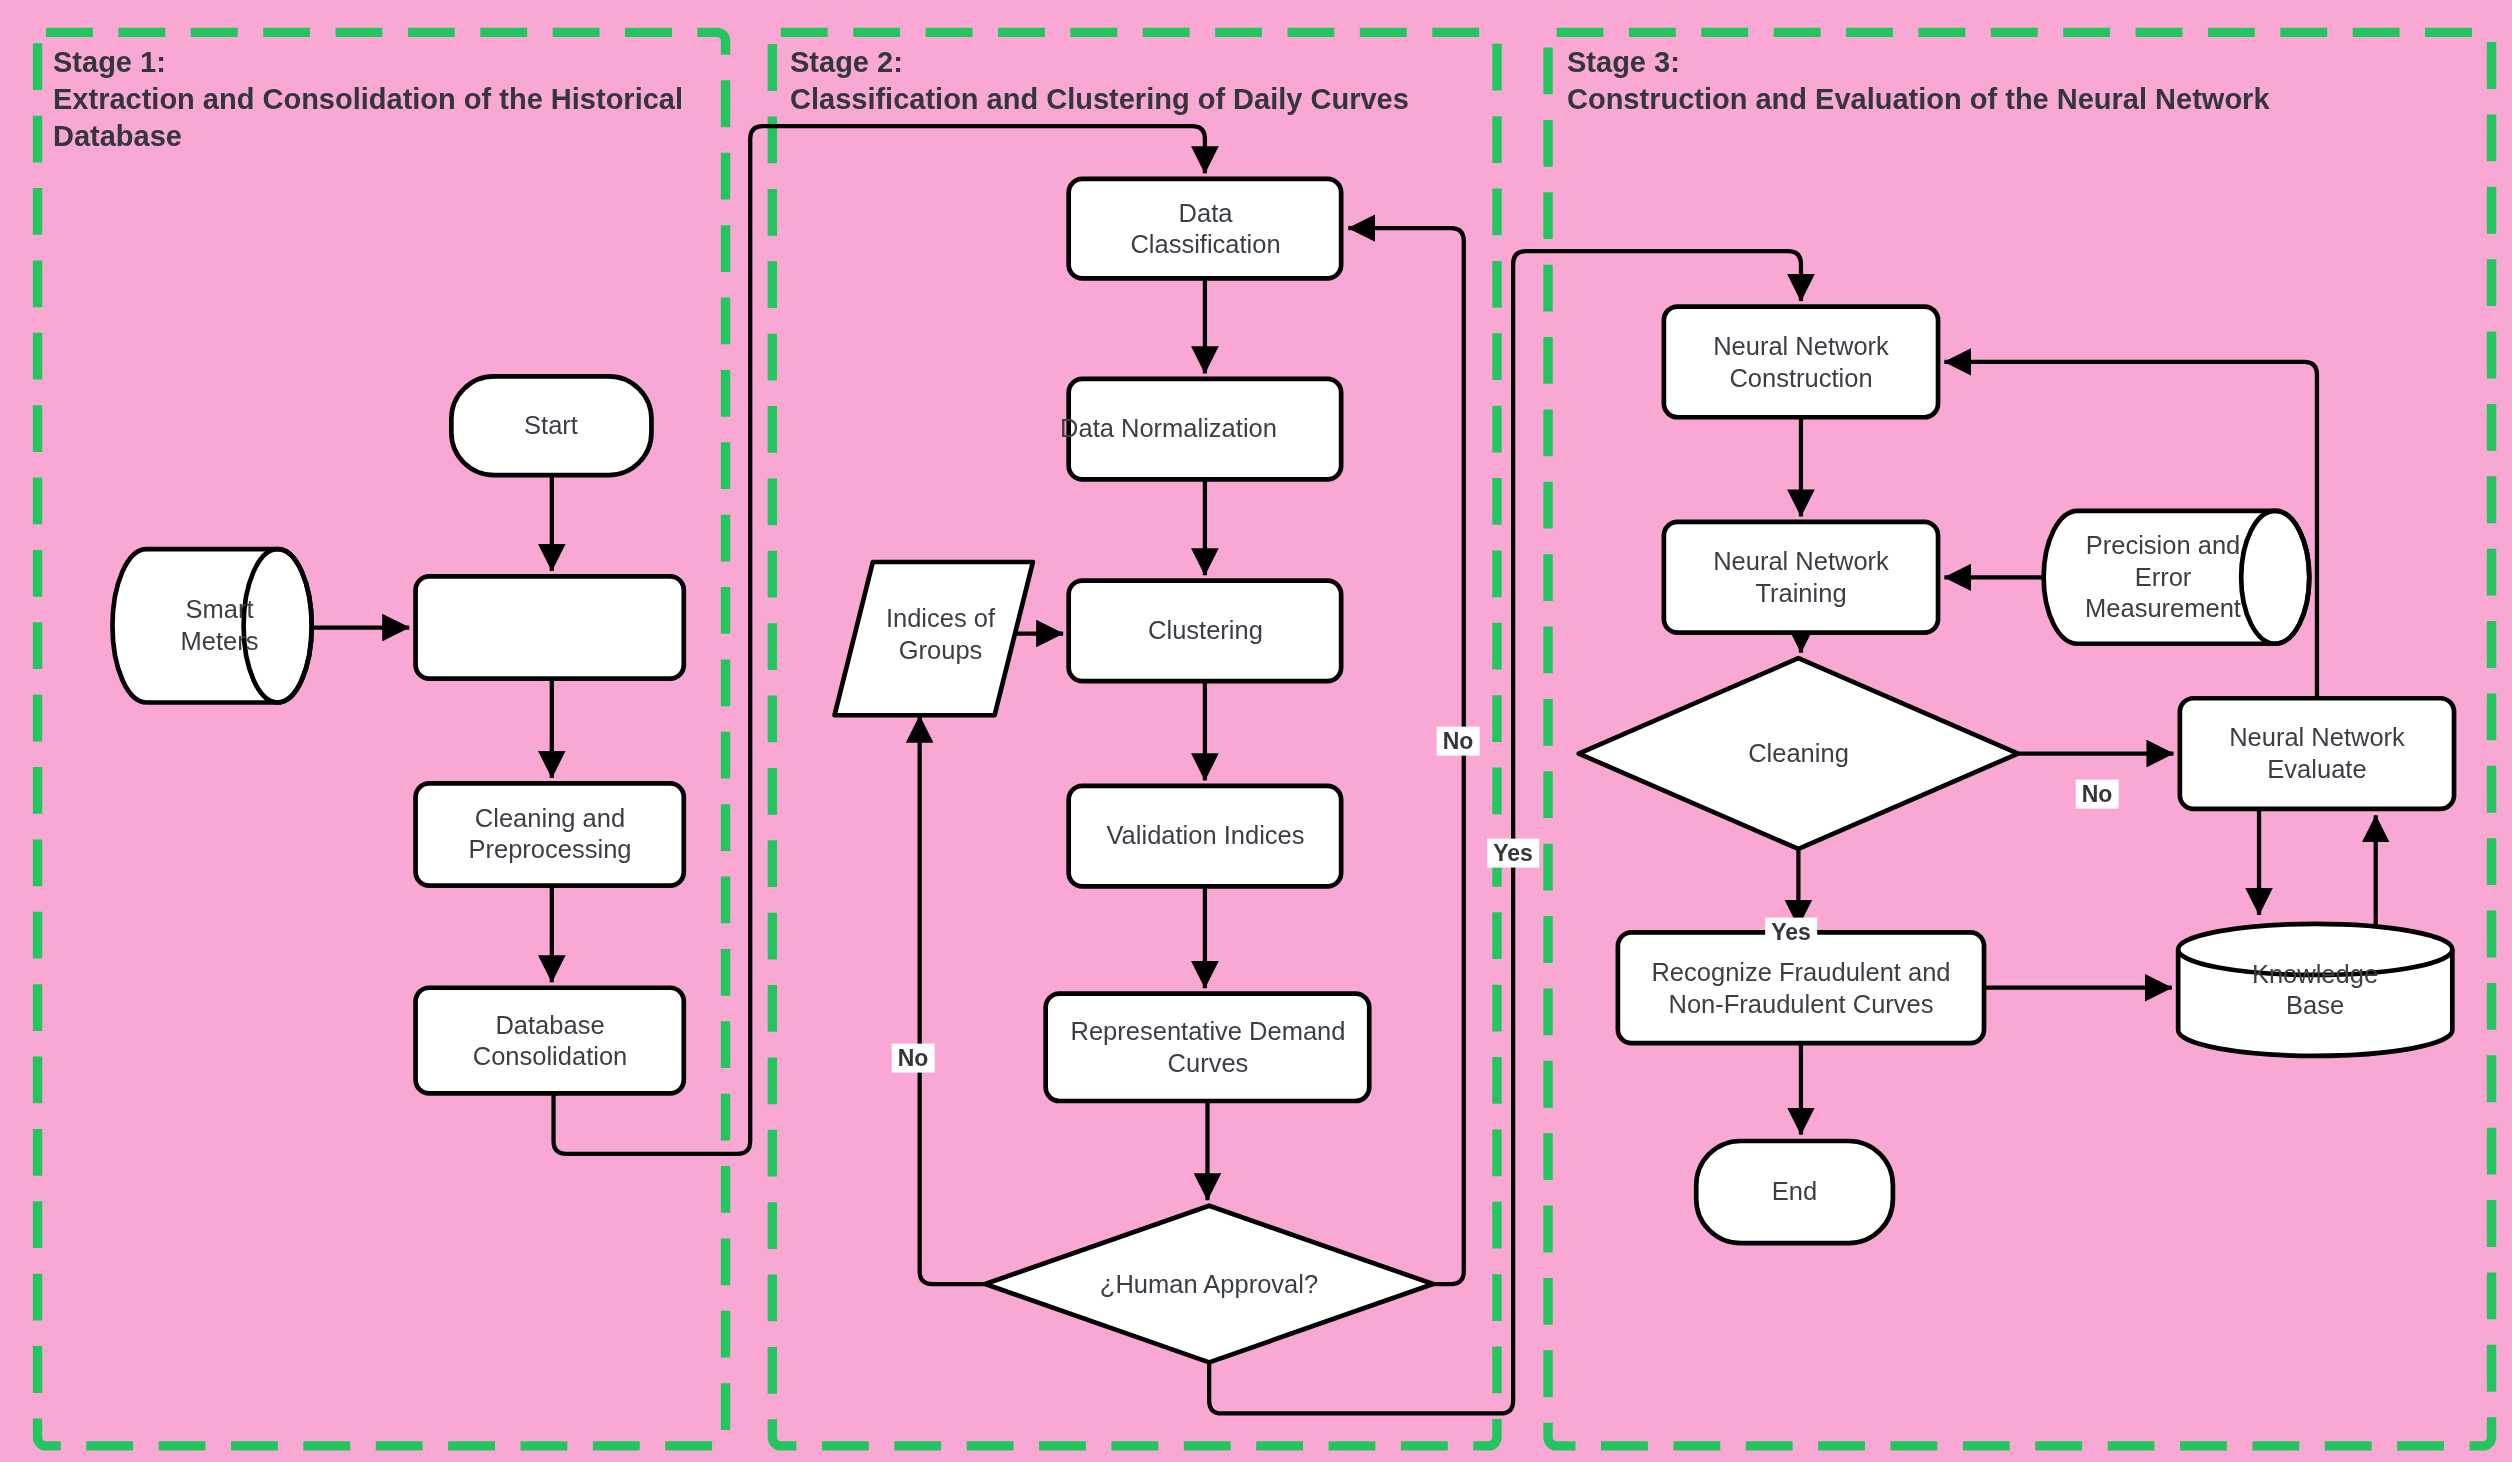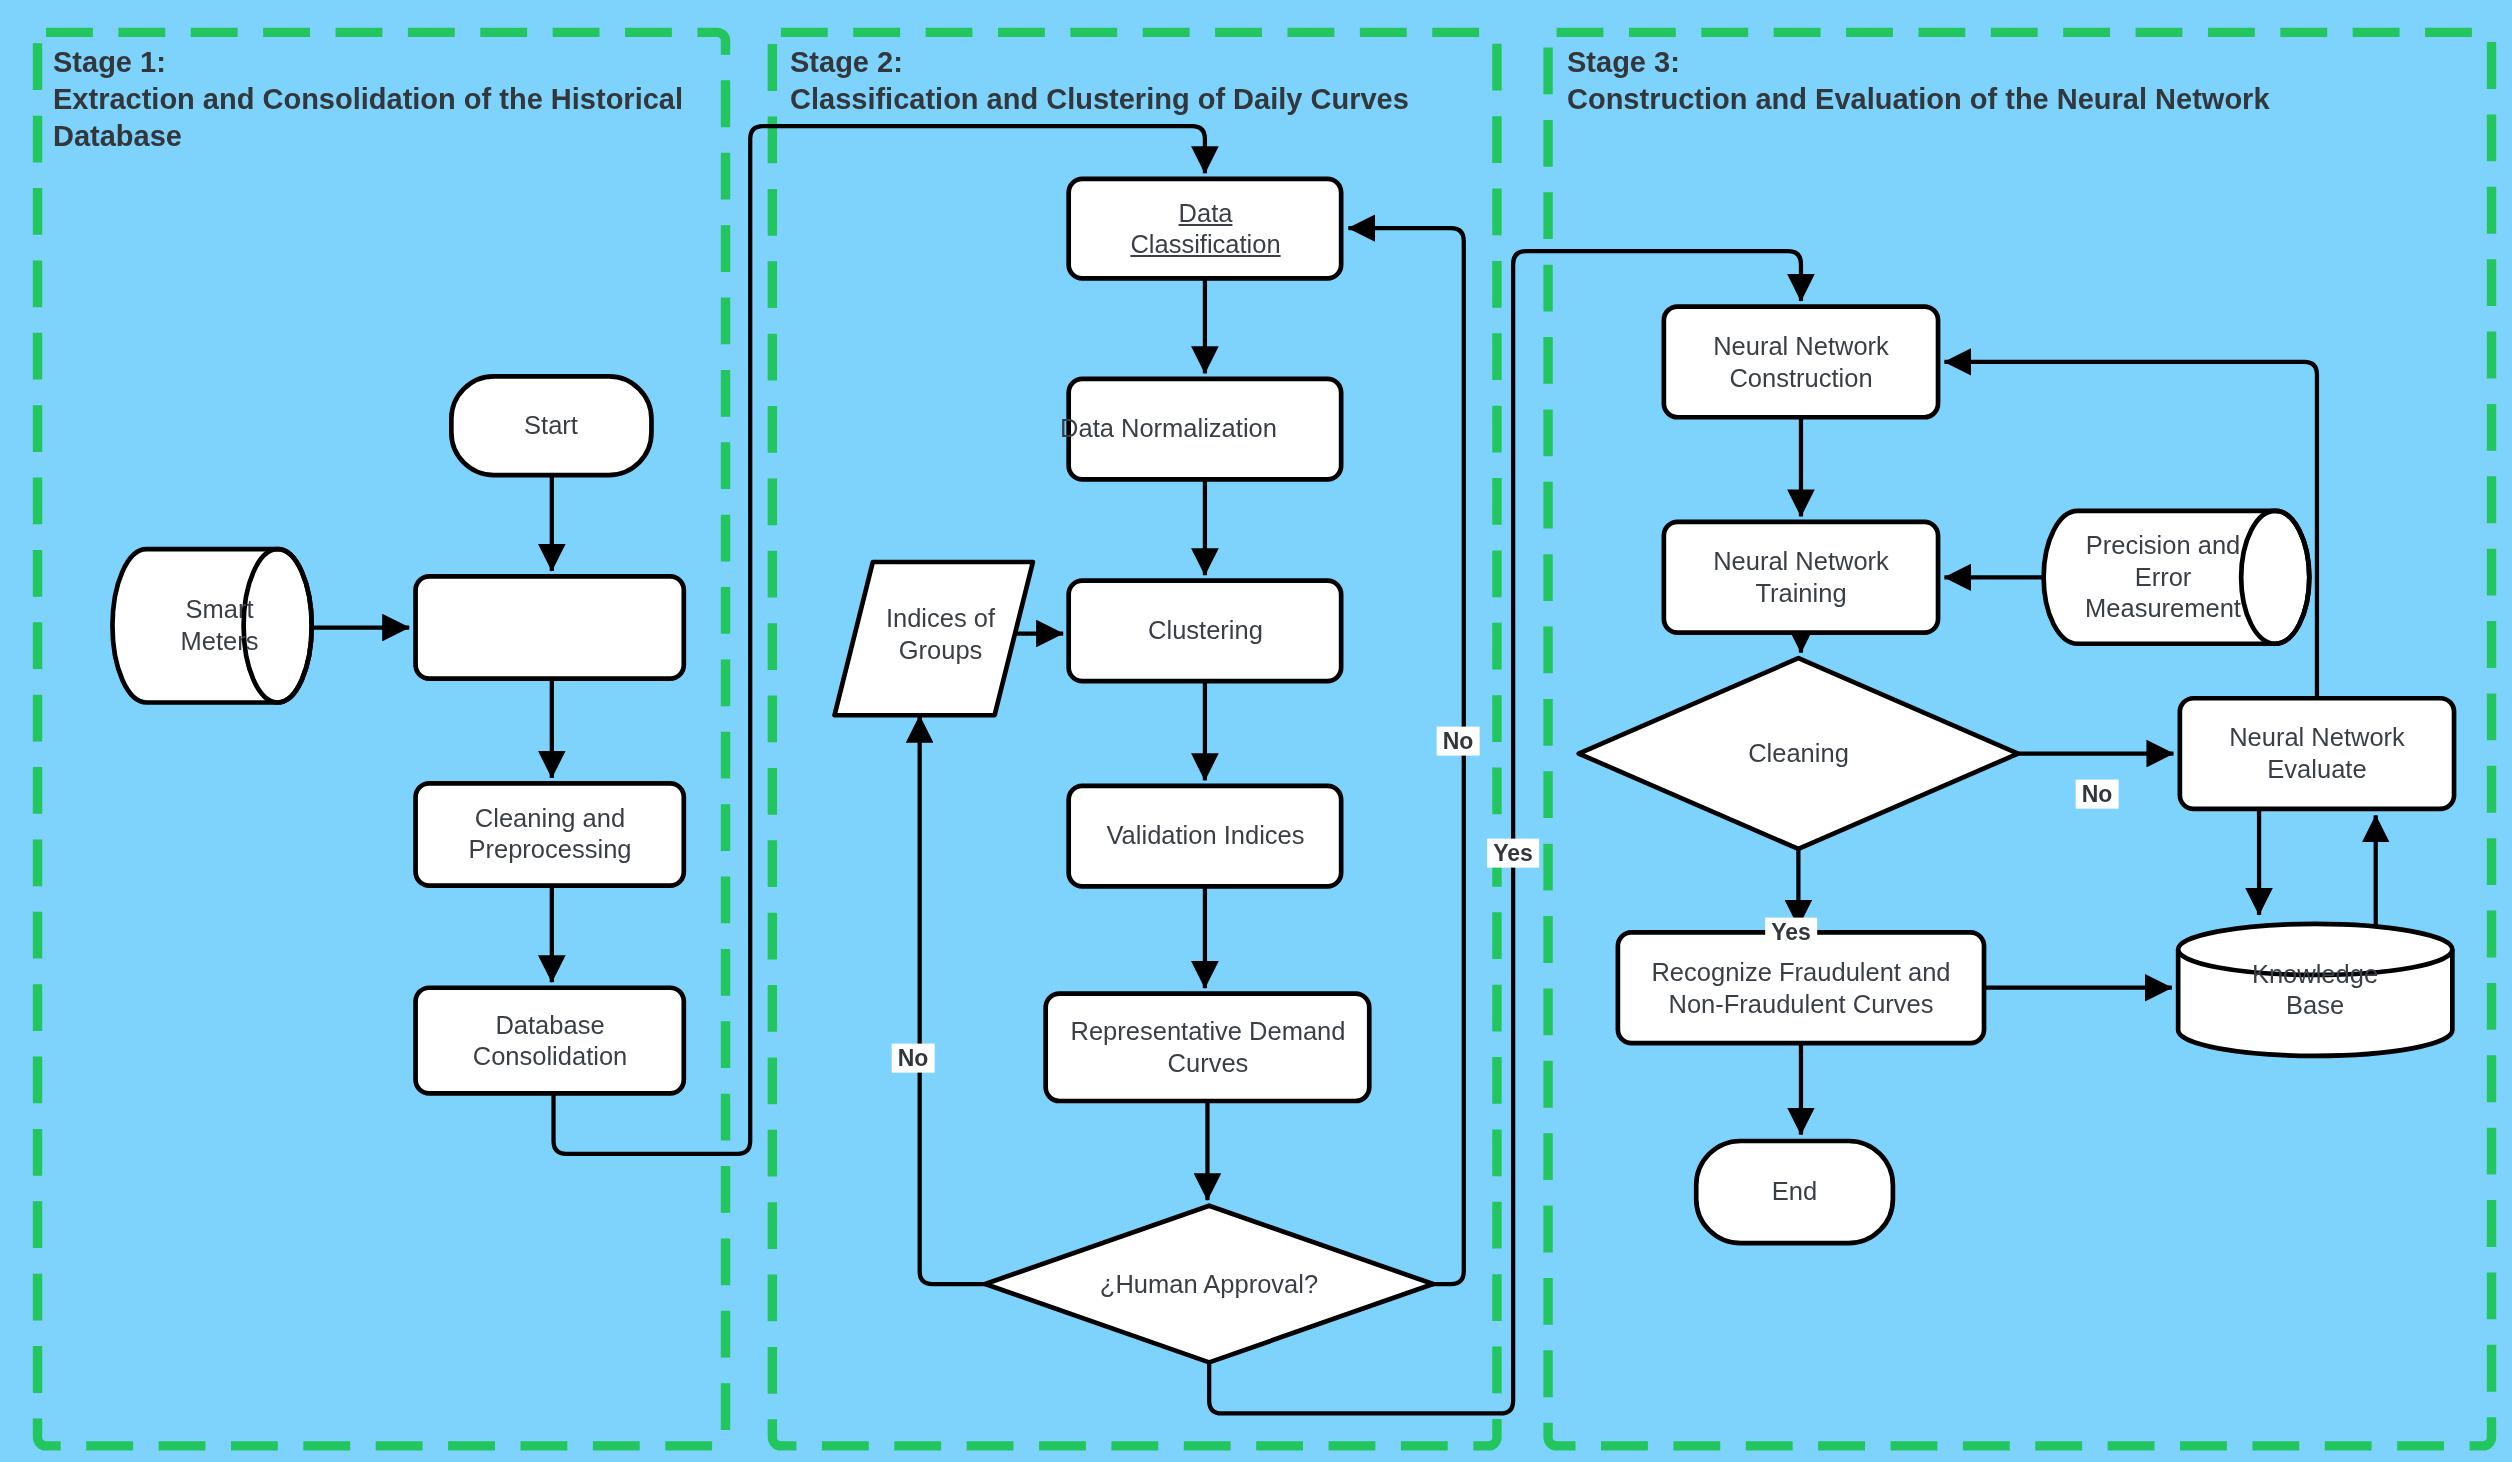--- a/index.html
+++ b/index.html
@@ -1,16 +1,16 @@
 <!DOCTYPE html>
 <html style="font-size:13.6px"><head>
 <meta charset="utf-8">
 <style>
   html,body{margin:0;padding:0;background:#ffffff;}
-  #canvas{position:relative;width:2512px;height:1462px;background:#7dd3fc;overflow:hidden;
+  #canvas{position:relative;width:2512px;height:1462px;background:#f9a8d4;overflow:hidden;
           font-family:"Liberation Sans","DejaVu Sans",sans-serif;}
   #diagram-svg{position:absolute;left:0;top:0;}
   .stage-title{position:absolute;font-size:29px;font-weight:bold;color:#33373c;
                line-height:37px;white-space:pre-line;}
   .node-label{position:absolute;display:flex;align-items:center;justify-content:center;
               text-align:center;font-size:25.5px;color:#3a3f45;line-height:31.5px;white-space:pre-line;}
   .edge-label{position:absolute;transform:translate(-50%,-50%);font-size:23px;font-weight:bold;
               color:#33373c;background:#ffffff;padding:0.9px 6px;white-space:nowrap;margin-top:40px;}
 </style>
 </head>
@@ -104,21 +104,21 @@
 Construction and Evaluation of the Neural Network</div>
 
   <div class="node-label" style="left:451px;top:376px;width:200px;height:99px;">Start</div>
   <div class="node-label" style="left:112px;top:549px;width:167px;height:153px;margin-left:24px;">Smart
 Meters</div>
   <div class="node-label" style="left:416px;top:783px;width:268px;height:102px;">Cleaning and
 Preprocessing</div>
   <div class="node-label" style="left:416px;top:988px;width:268px;height:106px;">Database
 Consolidation</div>
 
-  <div class="node-label" style="left:1069px;top:179px;width:273px;height:100px;text-decoration:underline;">Data
+  <div class="node-label" style="left:1069px;top:179px;width:273px;height:100px;">Data
 Classification</div>
   <div class="node-label" style="left:1032px;top:379px;width:273px;height:100px;text-align:right;">Data Normalization</div>
   <div class="node-label" style="left:1069px;top:581px;width:273px;height:100px;">Clustering</div>
   <div class="node-label" style="left:847px;top:558px;width:187px;height:153px;">Indices of
 Groups</div>
   <div class="node-label" style="left:1046px;top:994px;width:324px;height:107px;">Representative Demand
 Curves</div>
   <div class="node-label" style="left:1069px;top:786px;width:273px;height:100px;">Validation Indices</div>
   <div class="node-label" style="left:1047px;top:1235px;width:324px;height:99px;">¿Human Approval?</div>
 

